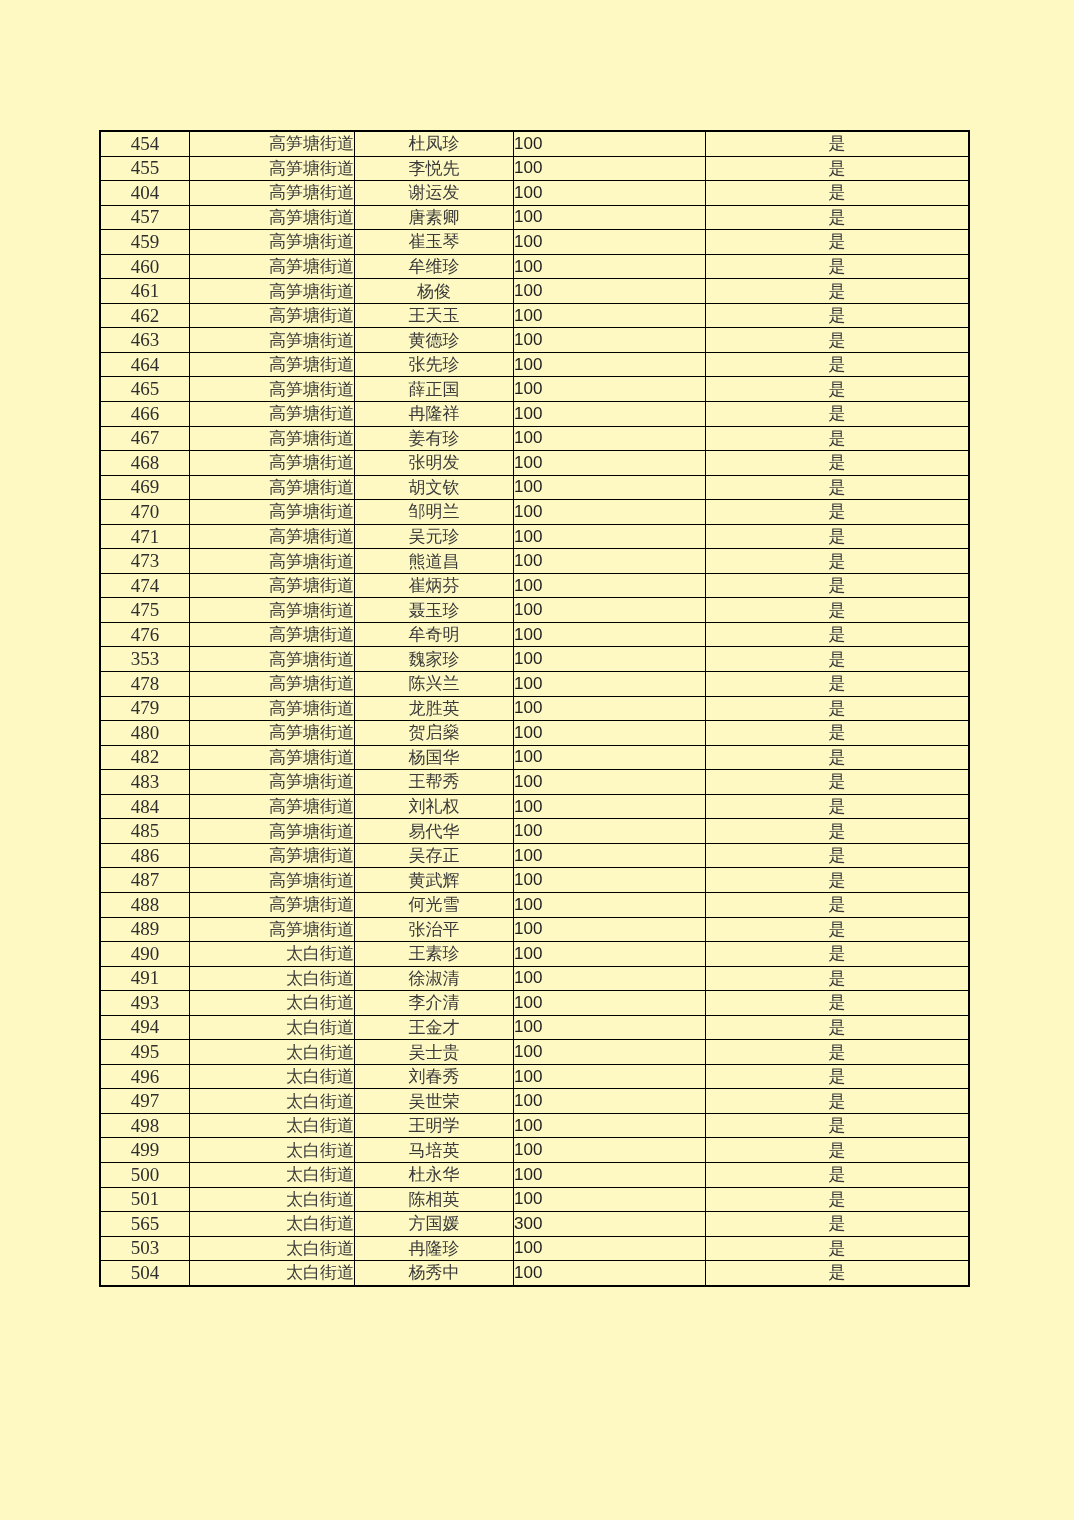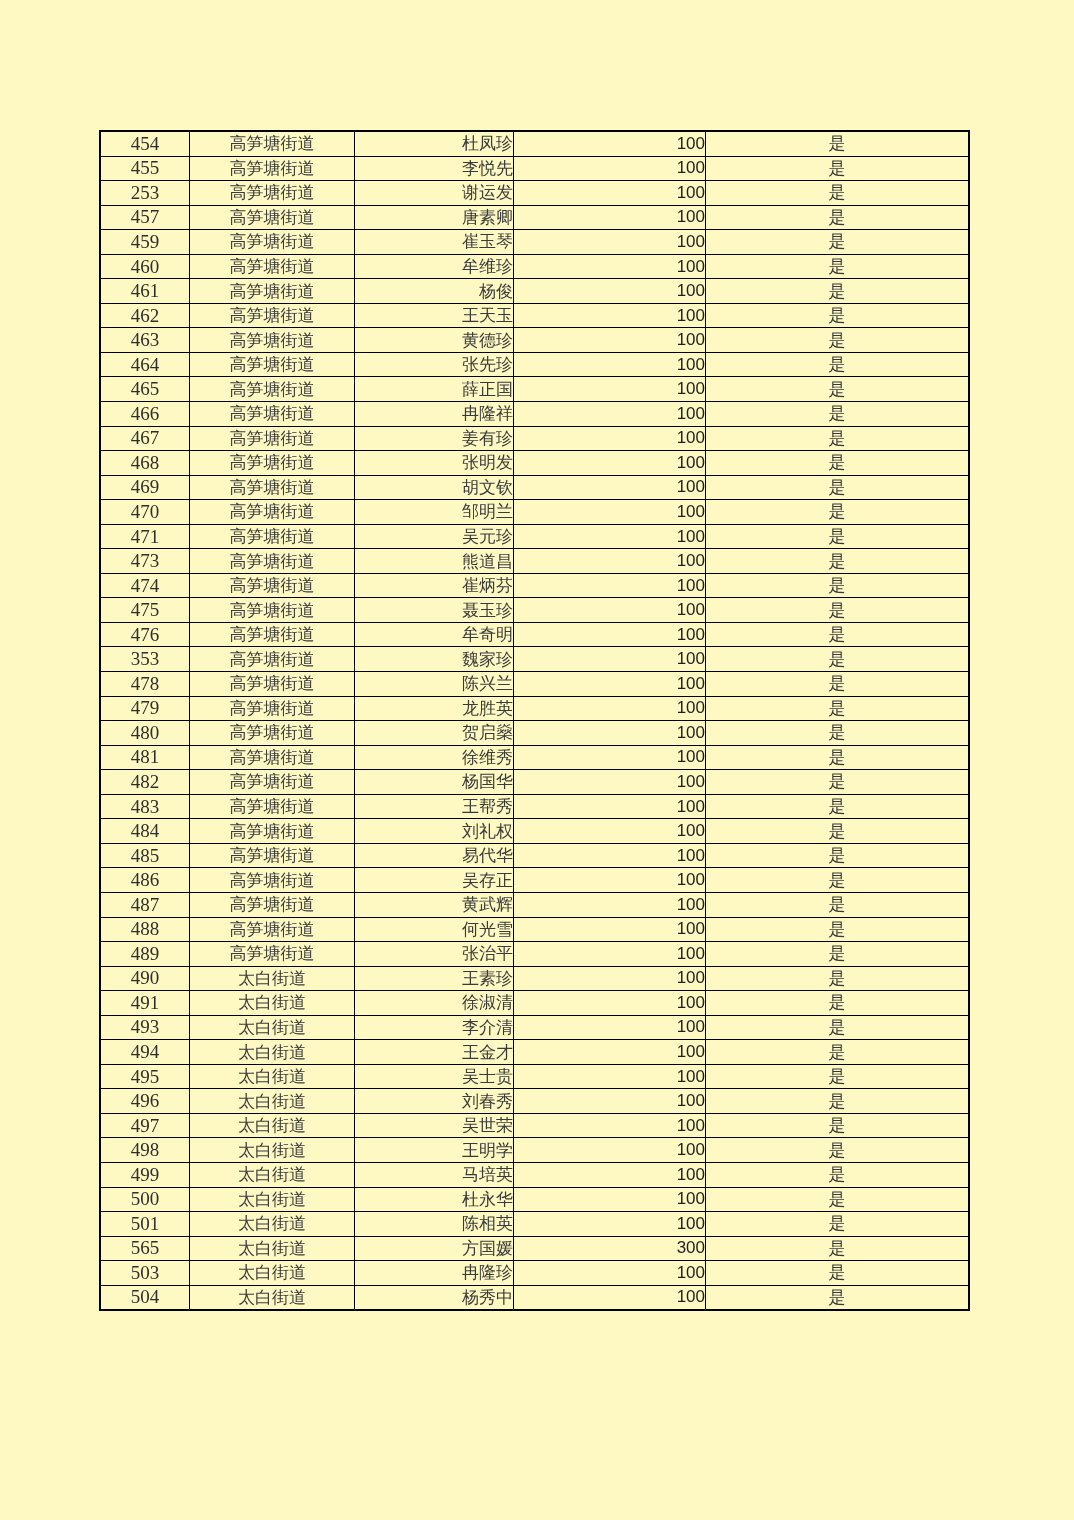--- a/index.html
+++ b/index.html
@@ -42,37 +42,37 @@
   }
   td.col-index {
     width: 88px;
     text-align: center;
     font-family: "Liberation Serif", serif;
     font-size: 19px;
     color: #2e2e2e;
   }
   td.col-street {
     width: 164px;
+    text-align: right;
+    padding-left: 4px;
+    font-family: Liberation Serif, serif;
+    font-size: 17px;
+    color: #3a3a3a;
+  }
+  td.col-name {
+    width: 158px;
     text-align: center;
     padding-left: 4px;
     font-family: Liberation Serif, serif;
     font-size: 17px;
     color: #3a3a3a;
   }
-  td.col-name {
-    width: 158px;
-    text-align: right;
-    padding-left: 4px;
-    font-family: Liberation Serif, serif;
-    font-size: 17px;
-    color: #3a3a3a;
-  }
   td.col-amount {
     width: 191px;
-    text-align: right;
+    text-align: left;
     padding-left: 3px;
     font-family: "Liberation Sans", sans-serif;
     font-size: 17px;
     color: #1f1f1f;
   }
   td.col-confirmed {
     width: 262px;
     text-align: center;
     font-family: "Liberation Serif", serif;
     font-size: 17px;
@@ -93,21 +93,21 @@
           <td class="col-confirmed">是</td>
         </tr>
         <tr>
           <td class="col-index">455</td>
           <td class="col-street">高笋塘街道</td>
           <td class="col-name">李悦先</td>
           <td class="col-amount">100</td>
           <td class="col-confirmed">是</td>
         </tr>
         <tr>
-          <td class="col-index">253</td>
+          <td class="col-index">404</td>
           <td class="col-street">高笋塘街道</td>
           <td class="col-name">谢运发</td>
           <td class="col-amount">100</td>
           <td class="col-confirmed">是</td>
         </tr>
         <tr>
           <td class="col-index">457</td>
           <td class="col-street">高笋塘街道</td>
           <td class="col-name">唐素卿</td>
           <td class="col-amount">100</td>
@@ -250,27 +250,20 @@
           <td class="col-index">479</td>
           <td class="col-street">高笋塘街道</td>
           <td class="col-name">龙胜英</td>
           <td class="col-amount">100</td>
           <td class="col-confirmed">是</td>
         </tr>
         <tr>
           <td class="col-index">480</td>
           <td class="col-street">高笋塘街道</td>
           <td class="col-name">贺启燊</td>
-          <td class="col-amount">100</td>
-          <td class="col-confirmed">是</td>
-        </tr>
-        <tr>
-          <td class="col-index">481</td>
-          <td class="col-street">高笋塘街道</td>
-          <td class="col-name">徐维秀</td>
           <td class="col-amount">100</td>
           <td class="col-confirmed">是</td>
         </tr>
         <tr>
           <td class="col-index">482</td>
           <td class="col-street">高笋塘街道</td>
           <td class="col-name">杨国华</td>
           <td class="col-amount">100</td>
           <td class="col-confirmed">是</td>
         </tr>

